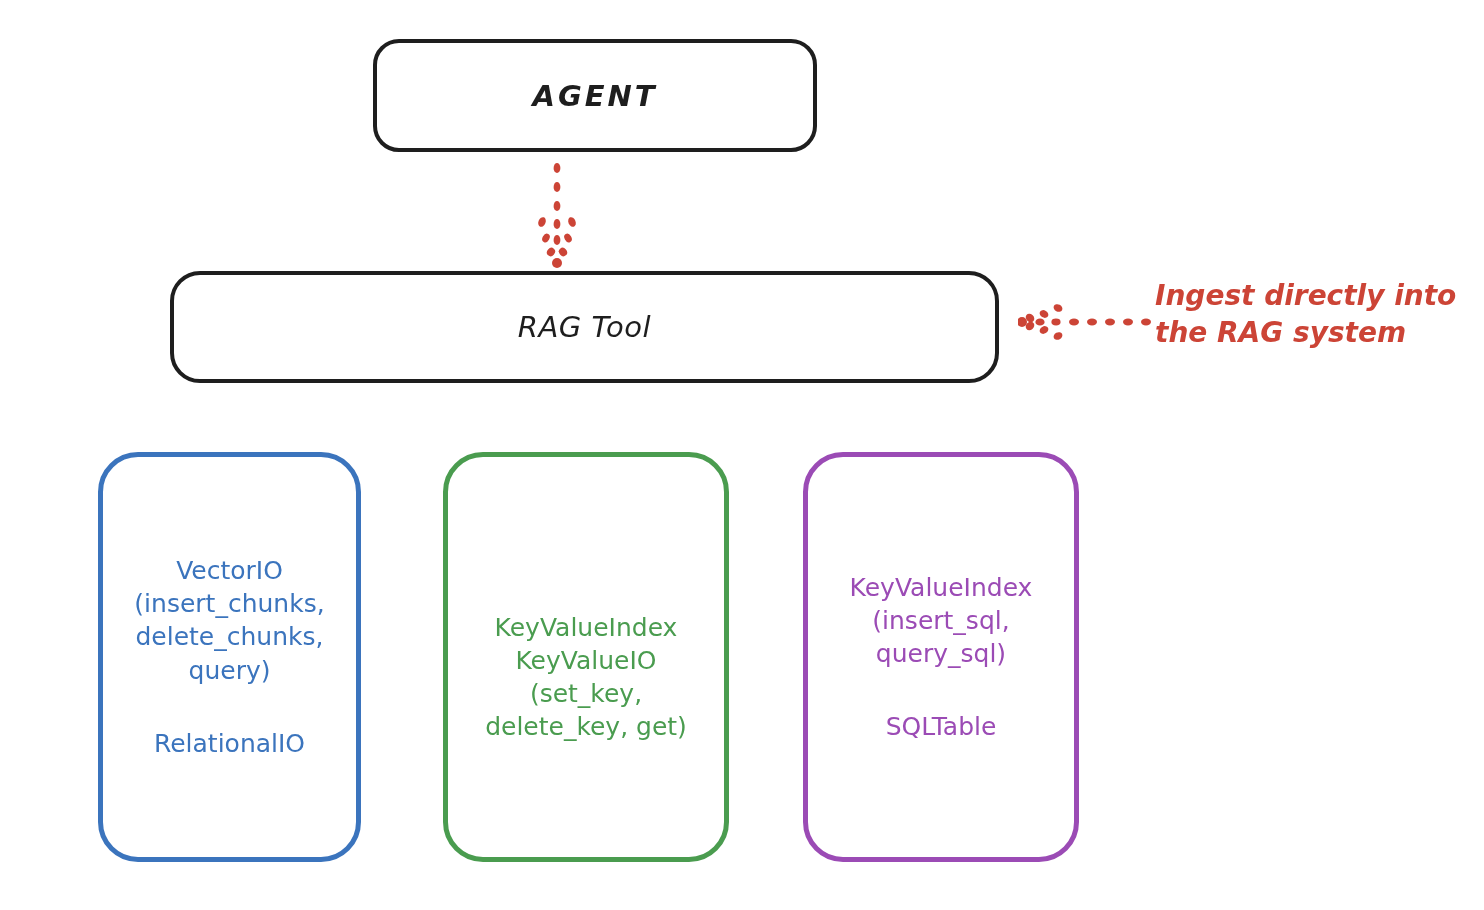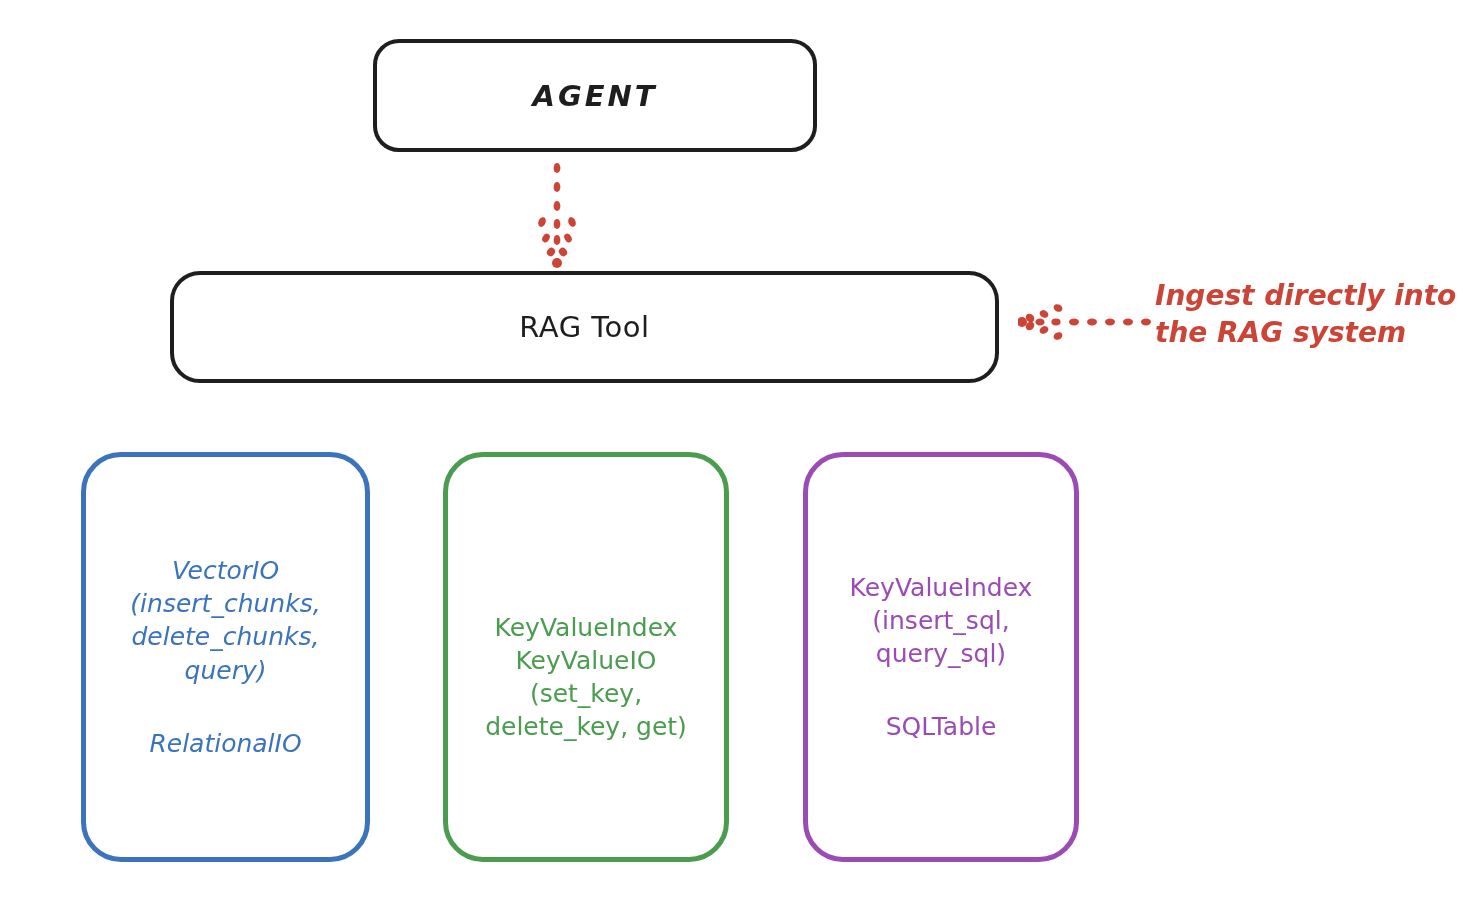--- a/index.html
+++ b/index.html
@@ -52,37 +52,38 @@
     letter-spacing: 3px;
   }
 
   
   #rag-node {
     left: 154px;
     top: 271px;
     width: 829px;
     height: 112px;
     border-radius: 30px;
+    font-style: italic;
   }
   #rag-label {
     font-size: 29px;
     letter-spacing: 0.5px;
   }
 
   
   .node-colored {
     border-width: 5px;
     border-style: solid;
     border-radius: 40px;
     top: 452px;
     height: 410px;
     flex-direction: column;
     padding: 0 8px;
   }
-  #vector-node { left: 65px;  width: 289px; border-color: #3b74bd; font-style: italic; }
+  #vector-node { left: 82px;  width: 263px; border-color: #3b74bd; }
   #keyvalue-node { left: 427px; width: 286px; border-color: #4a9c4f; }
   #relational-node { left: 787px; width: 276px; border-color: #9b4bb5; }
 
   .col-text {
     font-family: "DejaVu Sans", sans-serif;
     font-size: 25px;
     line-height: 1.33;
     white-space: pre-line;
     text-align: center;
   }

